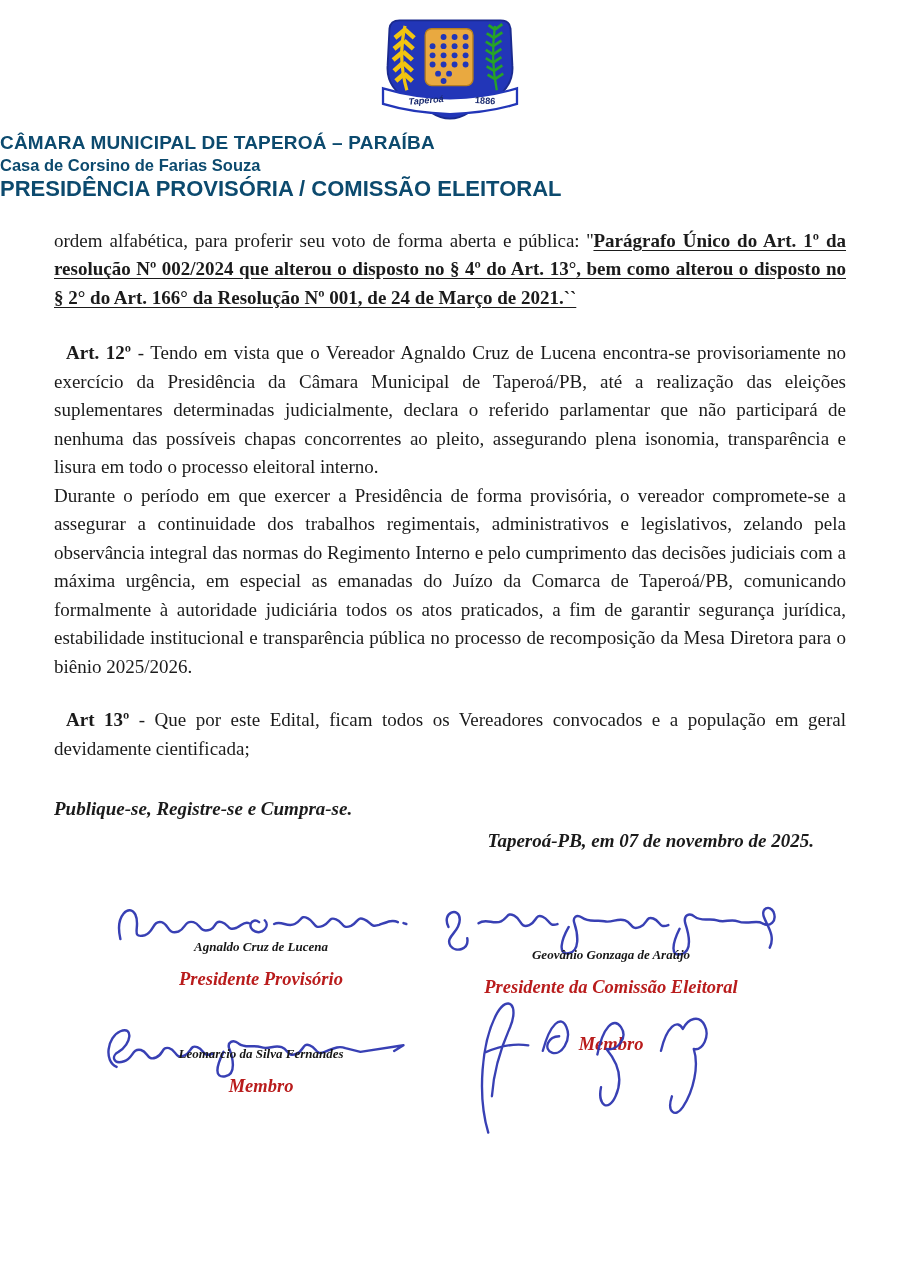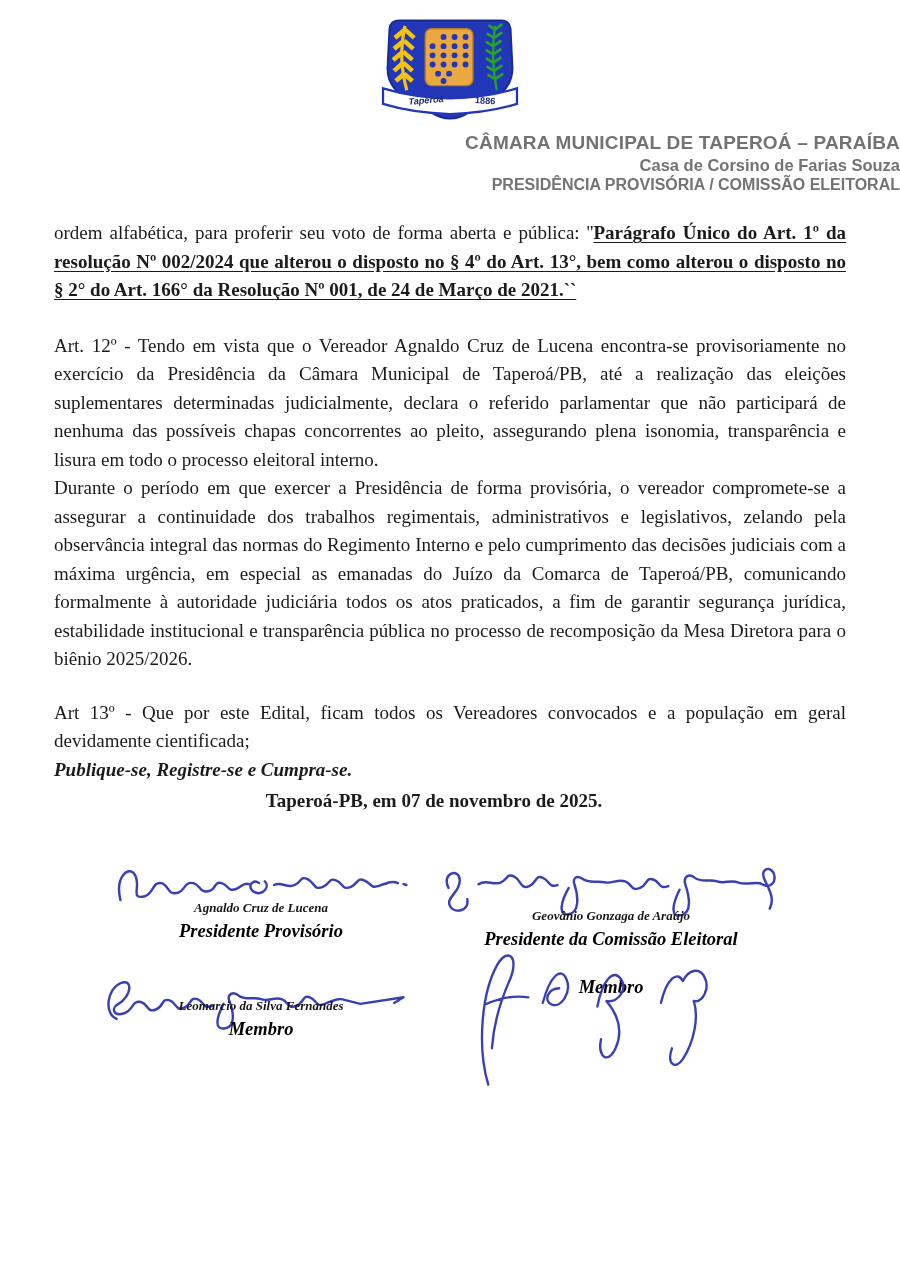--- a/index.html
+++ b/index.html
@@ -4,50 +4,50 @@
 <style>
   html,body{margin:0;padding:0;background:#ffffff;}
   .page{
     width:900px;height:1272px;background:#ffffff;overflow:hidden;
     font-family:"Liberation Serif",serif;color:#1b1b1b;position:relative;
   }
   
   .crest-wrap{display:flex;justify-content:center;padding-top:14px;}
   .crest-wrap svg{display:block;}
   
-  .letterhead{text-align:right;font-family:"Liberation Sans",sans-serif;font-weight:bold;color:#737373;margin-top:6px;}
+  .letterhead{text-align:left;font-family:"Liberation Sans",sans-serif;font-weight:bold;color:#0c4a6e;margin-top:6px;}
   .lh1{font-size:19px;letter-spacing:.2px;line-height:1.2;}
   .lh2{font-size:16.5px;line-height:1.25;}
-  .lh3{font-size:16px;line-height:1.25;padding-left:48px;}
+  .lh3{font-size:22px;line-height:1.25;}
   
   .content{padding:0 54px;margin-top:24px;}
   .para{font-size:19px;line-height:1.5;text-align:justify;margin:0;}
   .emph{font-weight:bold;text-decoration:underline;text-underline-offset:3px;}
-  .b{font-weight:normal;}
+  .b{font-weight:bold;margin-left:12px;}
   .p-intro{margin-top:0;}
   .p-art12{margin-top:27px;}
   .p-durante{margin-top:0;}
   .p-art13{margin-top:25px;}
-  .p-closing{font-weight:bold;font-style:italic;text-align:left;}
-  .p-date{margin-top:3px;font-weight:bold;text-align:center;padding-right:32px;}
+  .p-closing{margin-top:32px;font-weight:bold;font-style:italic;text-align:left;}
+  .p-date{margin-top:3px;font-weight:bold;font-style:italic;text-align:right;padding-right:32px;}
   
   .sig-area{padding:0 100px;margin-top:40px;}
   .sig-row{display:flex;}
   .sig-row2{margin-top:22px;}
   .sig-block{text-align:center;position:relative;}
   .sig-left{width:46%;}
   .sig-right{width:54%;}
   .scrib{display:block;margin:0 auto;}
   .scrib path{fill:none;stroke:#2d36b0;stroke-width:2.6;stroke-linecap:round;stroke-linejoin:round;opacity:.95;}
   .s1{margin-bottom:-14px;}
   .s2{margin-bottom:-10px;}
   .s3{margin-bottom:-34px;}
   .s4{position:absolute;top:-30px;left:50%;transform:translateX(-50%);}
   .sig-name{font-size:13px;font-weight:bold;font-style:italic;color:#161616;}
-  .sig-role{font-size:18.5px;font-weight:bold;font-style:italic;color:#000000;margin-top:5px;}
+  .sig-role{font-size:18.5px;font-weight:bold;font-style:italic;color:#b91c1c;margin-top:14px;}
   .sig4-name{margin-top:28px;}
 </style>
 </head>
 <body>
 
 <div class="page">
 
   <div class="crest-wrap">
     <svg width="156" height="112" viewBox="0 0 170 120">
 

